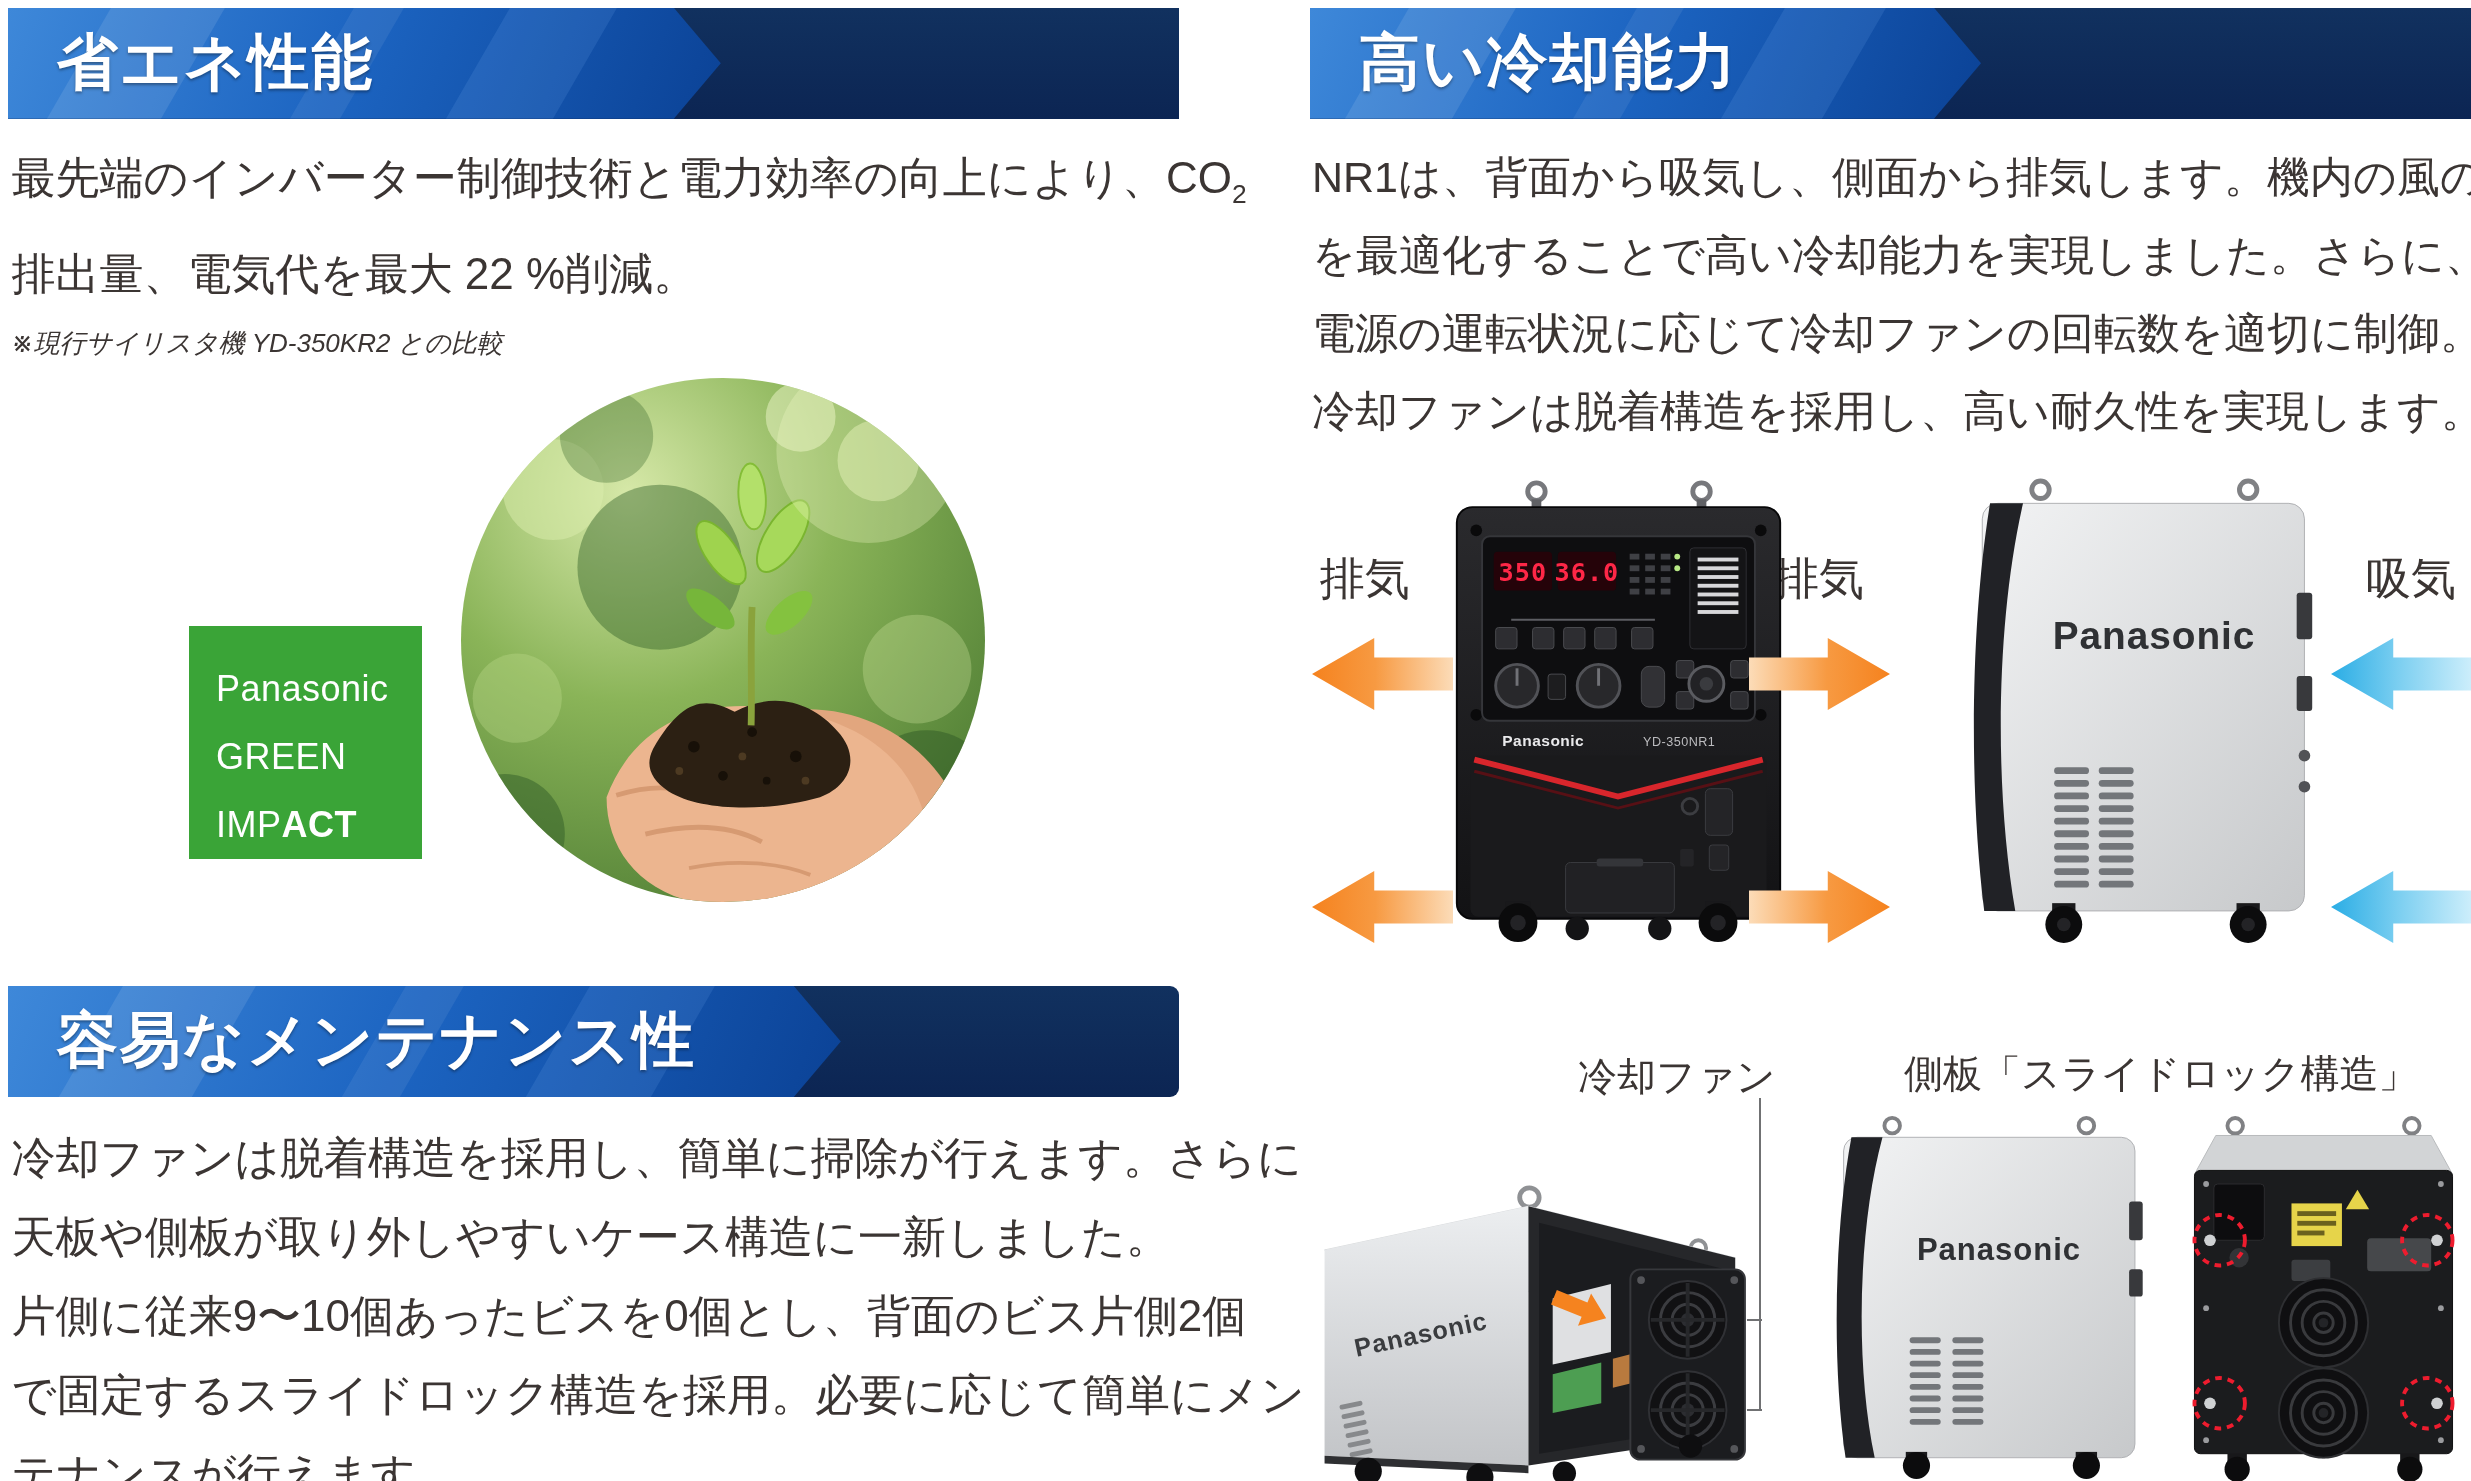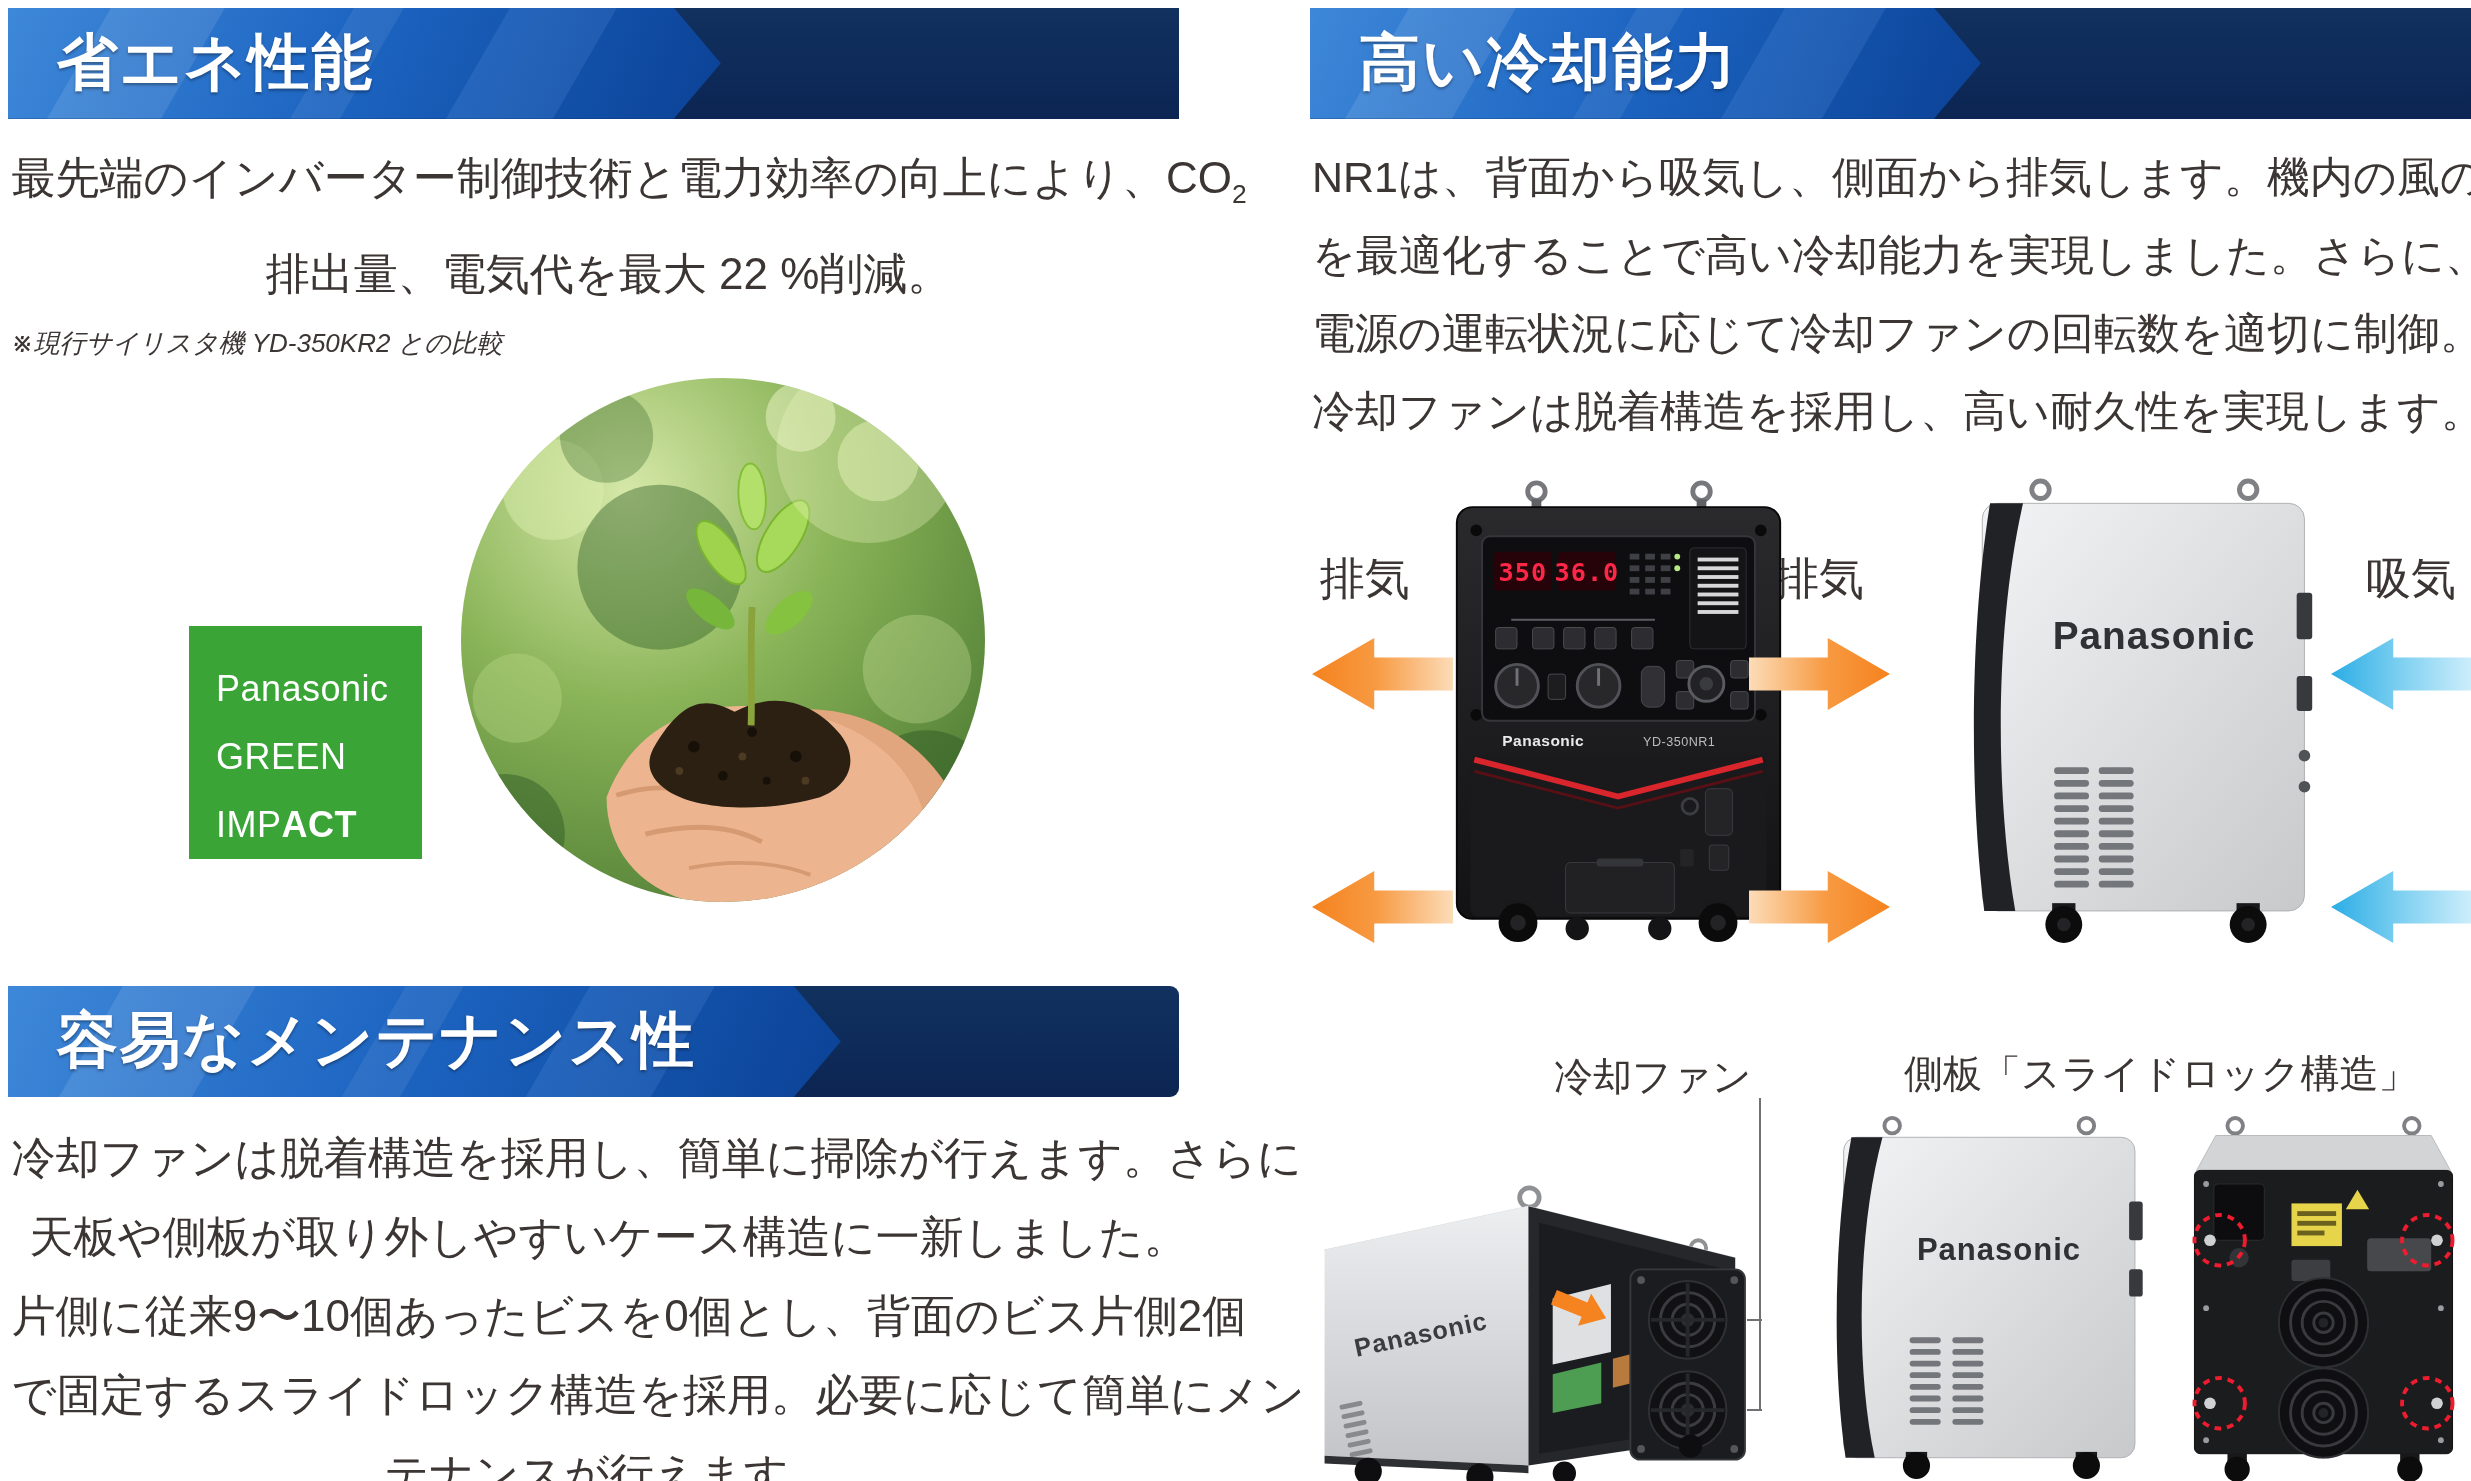--- a/index.html
+++ b/index.html
@@ -12,21 +12,21 @@
         clip-path:polygon(0 0,calc(100% - 47px) 0,100% 50%,calc(100% - 47px) 100%,0 100%);
         background:linear-gradient(112deg,#3e88d9 0%,#1c64c1 48%,#0b4296 100%);overflow:hidden;}
   .streak{position:absolute;top:-25%;height:150%;transform:skewX(-30deg);background:rgba(255,255,255,.10);}
   .s1{left:10%;width:16%;}
   .s2{left:44%;width:7%;background:rgba(255,255,255,.07);}
   .s3{left:66%;width:15%;background:rgba(140,190,255,.13);}
   .banner-title{position:absolute;left:29px;top:0;line-height:109px;font-size:61px;font-weight:700;
         color:#ffffff;letter-spacing:1.9px;white-space:nowrap;text-shadow:0 1.9px 2.9px rgba(0,0,0,.35);margin-left:20px;}
   
   .para{position:absolute;font-size:44px;line-height:79px;color:#3b3533;}
-  .para .line{white-space:nowrap;text-align:center;}
+  .para .line{white-space:nowrap;}
   .para sub{font-size:60%;}
   .note{position:absolute;font-size:26px;color:#3b3533;white-space:nowrap;}
   
   .green-box{position:absolute;left:189px;top:626px;width:233px;height:233px;background:#3aa437;
         color:#ffffff;box-sizing:border-box;padding:29px 0 0 27px;}
   .green-box .gline{font-size:36px;line-height:68px;font-weight:400;letter-spacing:0.5px;white-space:nowrap;}
   .green-box b{font-weight:700;}
   
   .flow-label{position:absolute;font-size:45px;font-weight:500;color:#3b3533;white-space:nowrap;}
   .cap-label{position:absolute;font-size:39px;font-weight:500;color:#3b3533;white-space:nowrap;}
@@ -355,21 +355,21 @@
         </defs>
       <polygon points="0,41 64,4 64,24 145,24 145,58 64,58 64,78" fill="url(#gBL)"></polygon>
     </svg>
     <svg class="abs" style="left:1021px;top:425px;" width="141" height="80" viewBox="0 0 145 82">
       <polygon points="0,41 64,4 64,24 145,24 145,58 64,58 64,78" fill="url(#gBL)"></polygon>
     </svg>
   </div>
 
   <div class="abs" style="left:1310px;top:1009px;width:1162px;height:473px;">
 
-    <div class="cap-label" style="left:244px;top:41px;text-align:center;">冷却ファン</div>
+    <div class="cap-label" style="left:268px;top:41px;text-align:center;">冷却ファン</div>
     <div class="cap-label" style="left:594px;top:38px;">側板「スライドロック構造」</div>
 
     <div class="leader" style="left:449px;top:89px;width:1.9px;height:312px;"></div>
     <div class="leader" style="left:437px;top:310px;width:14.6px;height:1.9px;"></div>
     <div class="leader" style="left:437px;top:400px;width:14.6px;height:1.9px;"></div>
 
     <svg class="abs" style="left:0px;top:105px;" width="466" height="368" viewBox="0 0 480 379">
       <defs>
           <linearGradient id="gmS2" x1="0" y1="0" x2="0" y2="1">
         <stop offset="0" stop-color="#eceef0"></stop>

